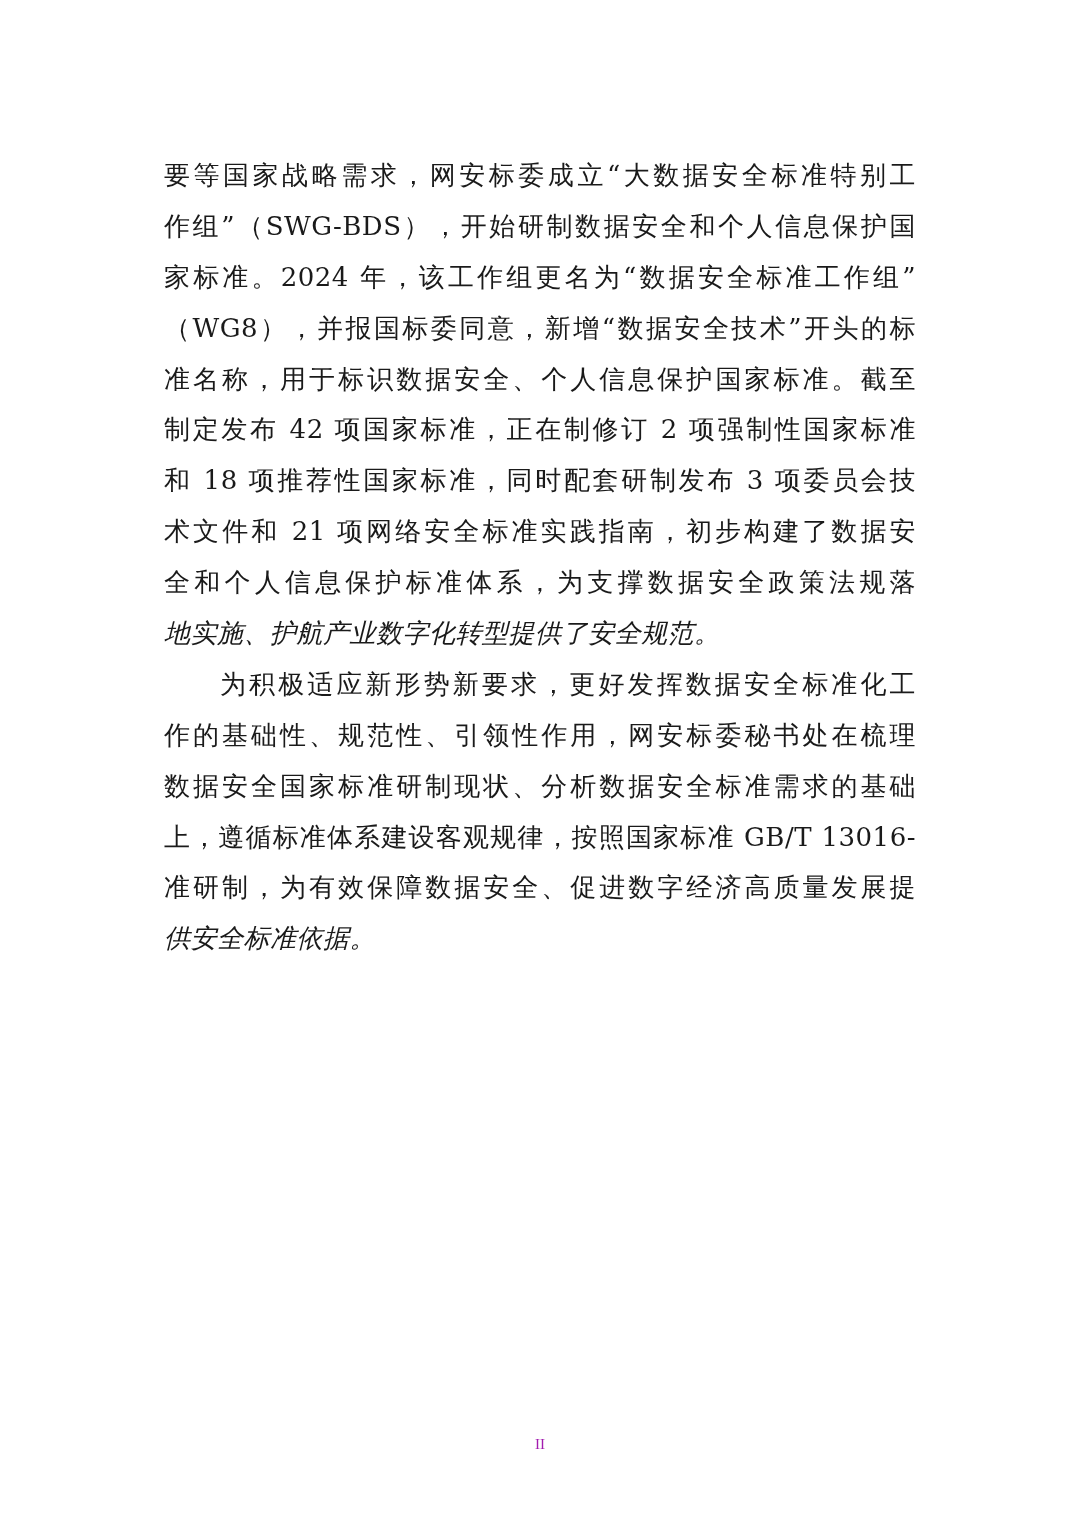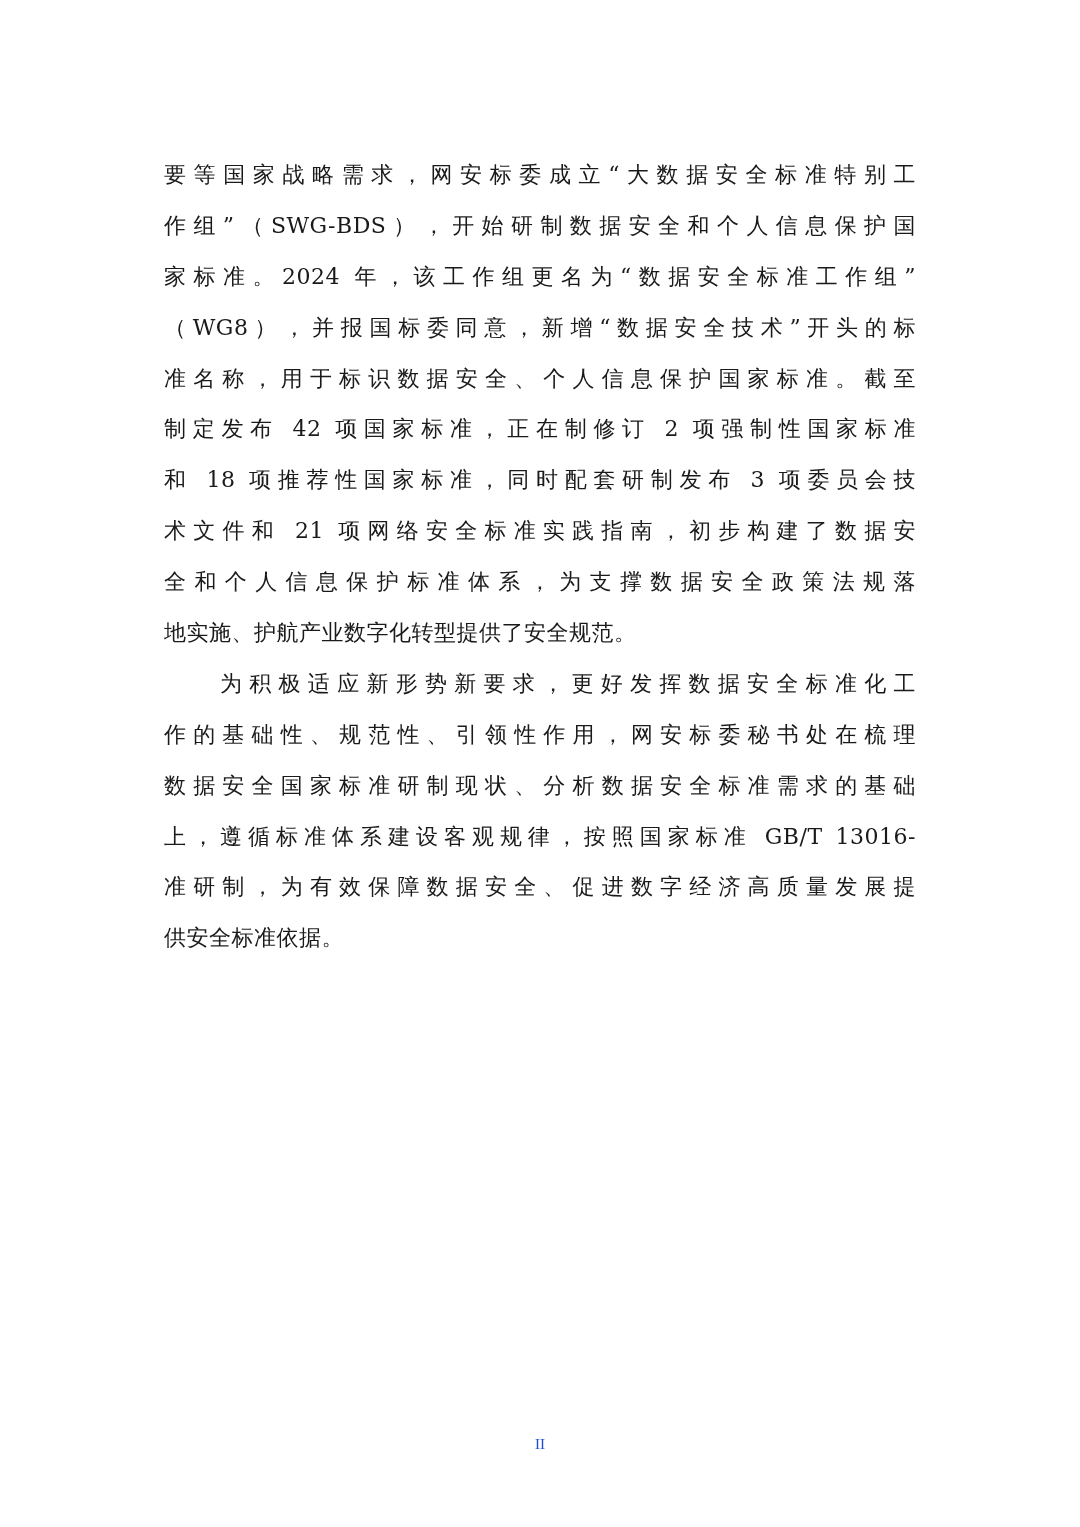--- a/index.html
+++ b/index.html
@@ -24,41 +24,42 @@
     }
     .body-text {
       position: absolute;
       left: 164px;
       top: 150px;
       width: 752px;
     }
     .line {
       height: 50.9px;
       line-height: 50.9px;
-      font-size: 22px;
+      font-size: 26px;
       white-space: nowrap;
       text-align: justify;
       text-align-last: justify;
       letter-spacing: 0.5px;
     }
     .line.last {
       text-align-last: left;
+      font-style: italic;
     }
     .line.indent {
       padding-left: 56px;
     }
     .page-number {
       position: absolute;
       left: 0;
       width: 1080px;
       top: 1436px;
       text-align: center;
       font-family: "Liberation Serif", serif;
       font-size: 15px;
-      color: #1d4ed8;
+      color: #a21caf;
     }
   </style>
 </head>
 <body>
 
 <div class="page">
   <div class="body-text">
 
     <div>
       <div class="line">要等国家战略需求，网安标委成立“大数据安全标准特别工</div>

